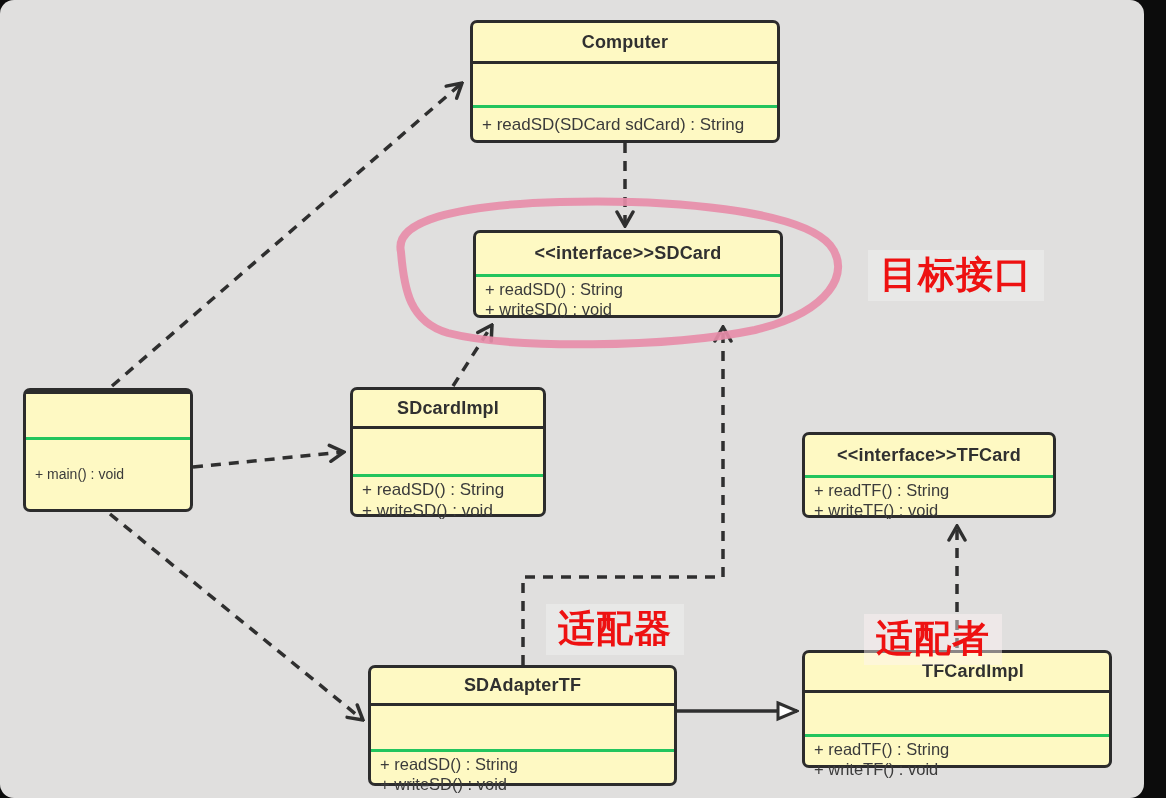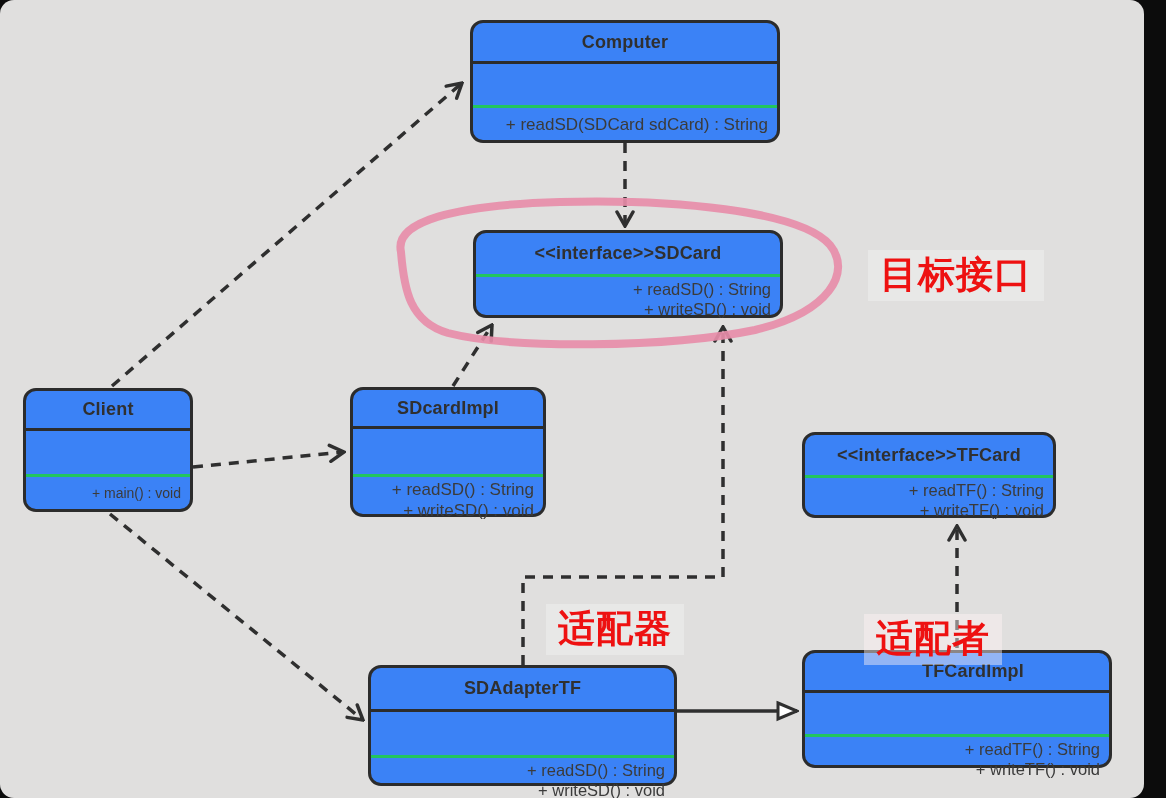--- a/index.html
+++ b/index.html
@@ -6,25 +6,24 @@
   body{
     width:1166px;height:798px;position:relative;overflow:hidden;
     background:#0c0c0c;
     font-family:"Liberation Sans",sans-serif;
   }
   .diagram-surface{
     position:absolute;left:0;top:0;width:1144px;height:798px;
     background:#e0dfde;border-radius:14px;
   }
   .uml-box{
-    position:absolute;background:#3b82f6;
-    border:3px solid #2c2c2c;border-radius:13px;
+    position:absolute;background:#fef9c3;
+    border:3px solid #2c2c2c;border-radius:7px;
     box-sizing:border-box;display:flex;flex-direction:column;
     color:#3b3b3b;
-    text-align:right;
   }
   .uml-title{
     display:flex;align-items:center;justify-content:center;
     font-weight:bold;font-size:18px;color:#303030;letter-spacing:0.2px;
     flex:0 0 auto;
   }
   .uml-attrs{border-top:3px solid #2c2c2c;flex:0 0 auto;}
   .uml-methods{
     border-top:3px solid #22c55e;flex:1 1 auto;
     padding:2px 9px;font-size:17px;line-height:21px;
@@ -54,21 +53,20 @@
 
   <div class="uml-box" style="left:473px;top:230px;width:310px;height:88px;">
     <div class="uml-title" style="height:41px;">&lt;&lt;interface&gt;&gt;SDCard</div>
     <div class="uml-methods" style="font-size:16.5px;line-height:20px;">
       <div class="m">+ readSD() : String</div>
       <div class="m">+ writeSD() : void</div>
     </div>
   </div>
 
   <div class="uml-box" style="left:23px;top:388px;width:170px;height:124px;">
-    <div class="uml-title" style="height:37px;">Client</div>
     <div class="uml-attrs" style="height:43px;"></div>
     <div class="uml-methods" style="font-size:14px;">
       <div class="m">+ main() : void</div>
     </div>
   </div>
 
   <div class="uml-box" style="left:350px;top:387px;width:196px;height:130px;">
     <div class="uml-title" style="height:36px;">SDcardImpl</div>
     <div class="uml-attrs" style="height:45px;"></div>
     <div class="uml-methods">
@@ -79,21 +77,21 @@
 
   <div class="uml-box" style="left:802px;top:432px;width:254px;height:86px;">
     <div class="uml-title" style="height:40px;">&lt;&lt;interface&gt;&gt;TFCard</div>
     <div class="uml-methods" style="font-size:16.5px;line-height:20px;">
       <div class="m">+ readTF() : String</div>
       <div class="m">+ writeTF() : void</div>
     </div>
   </div>
 
   <div class="uml-box" style="left:368px;top:665px;width:309px;height:121px;">
-    <div class="uml-title" style="height:41px;">SDAdapterTF</div>
+    <div class="uml-title" style="height:35px;">SDAdapterTF</div>
     <div class="uml-attrs" style="height:43px;"></div>
     <div class="uml-methods" style="font-size:16.5px;line-height:20px;">
       <div class="m">+ readSD() : String</div>
       <div class="m">+ writeSD() : void</div>
     </div>
   </div>
 
   <div class="uml-box" style="left:802px;top:650px;width:310px;height:118px;">
     <div class="uml-title" style="height:37px;padding-left:32px;">TFCardImpl</div>
     <div class="uml-attrs" style="height:41px;"></div>

